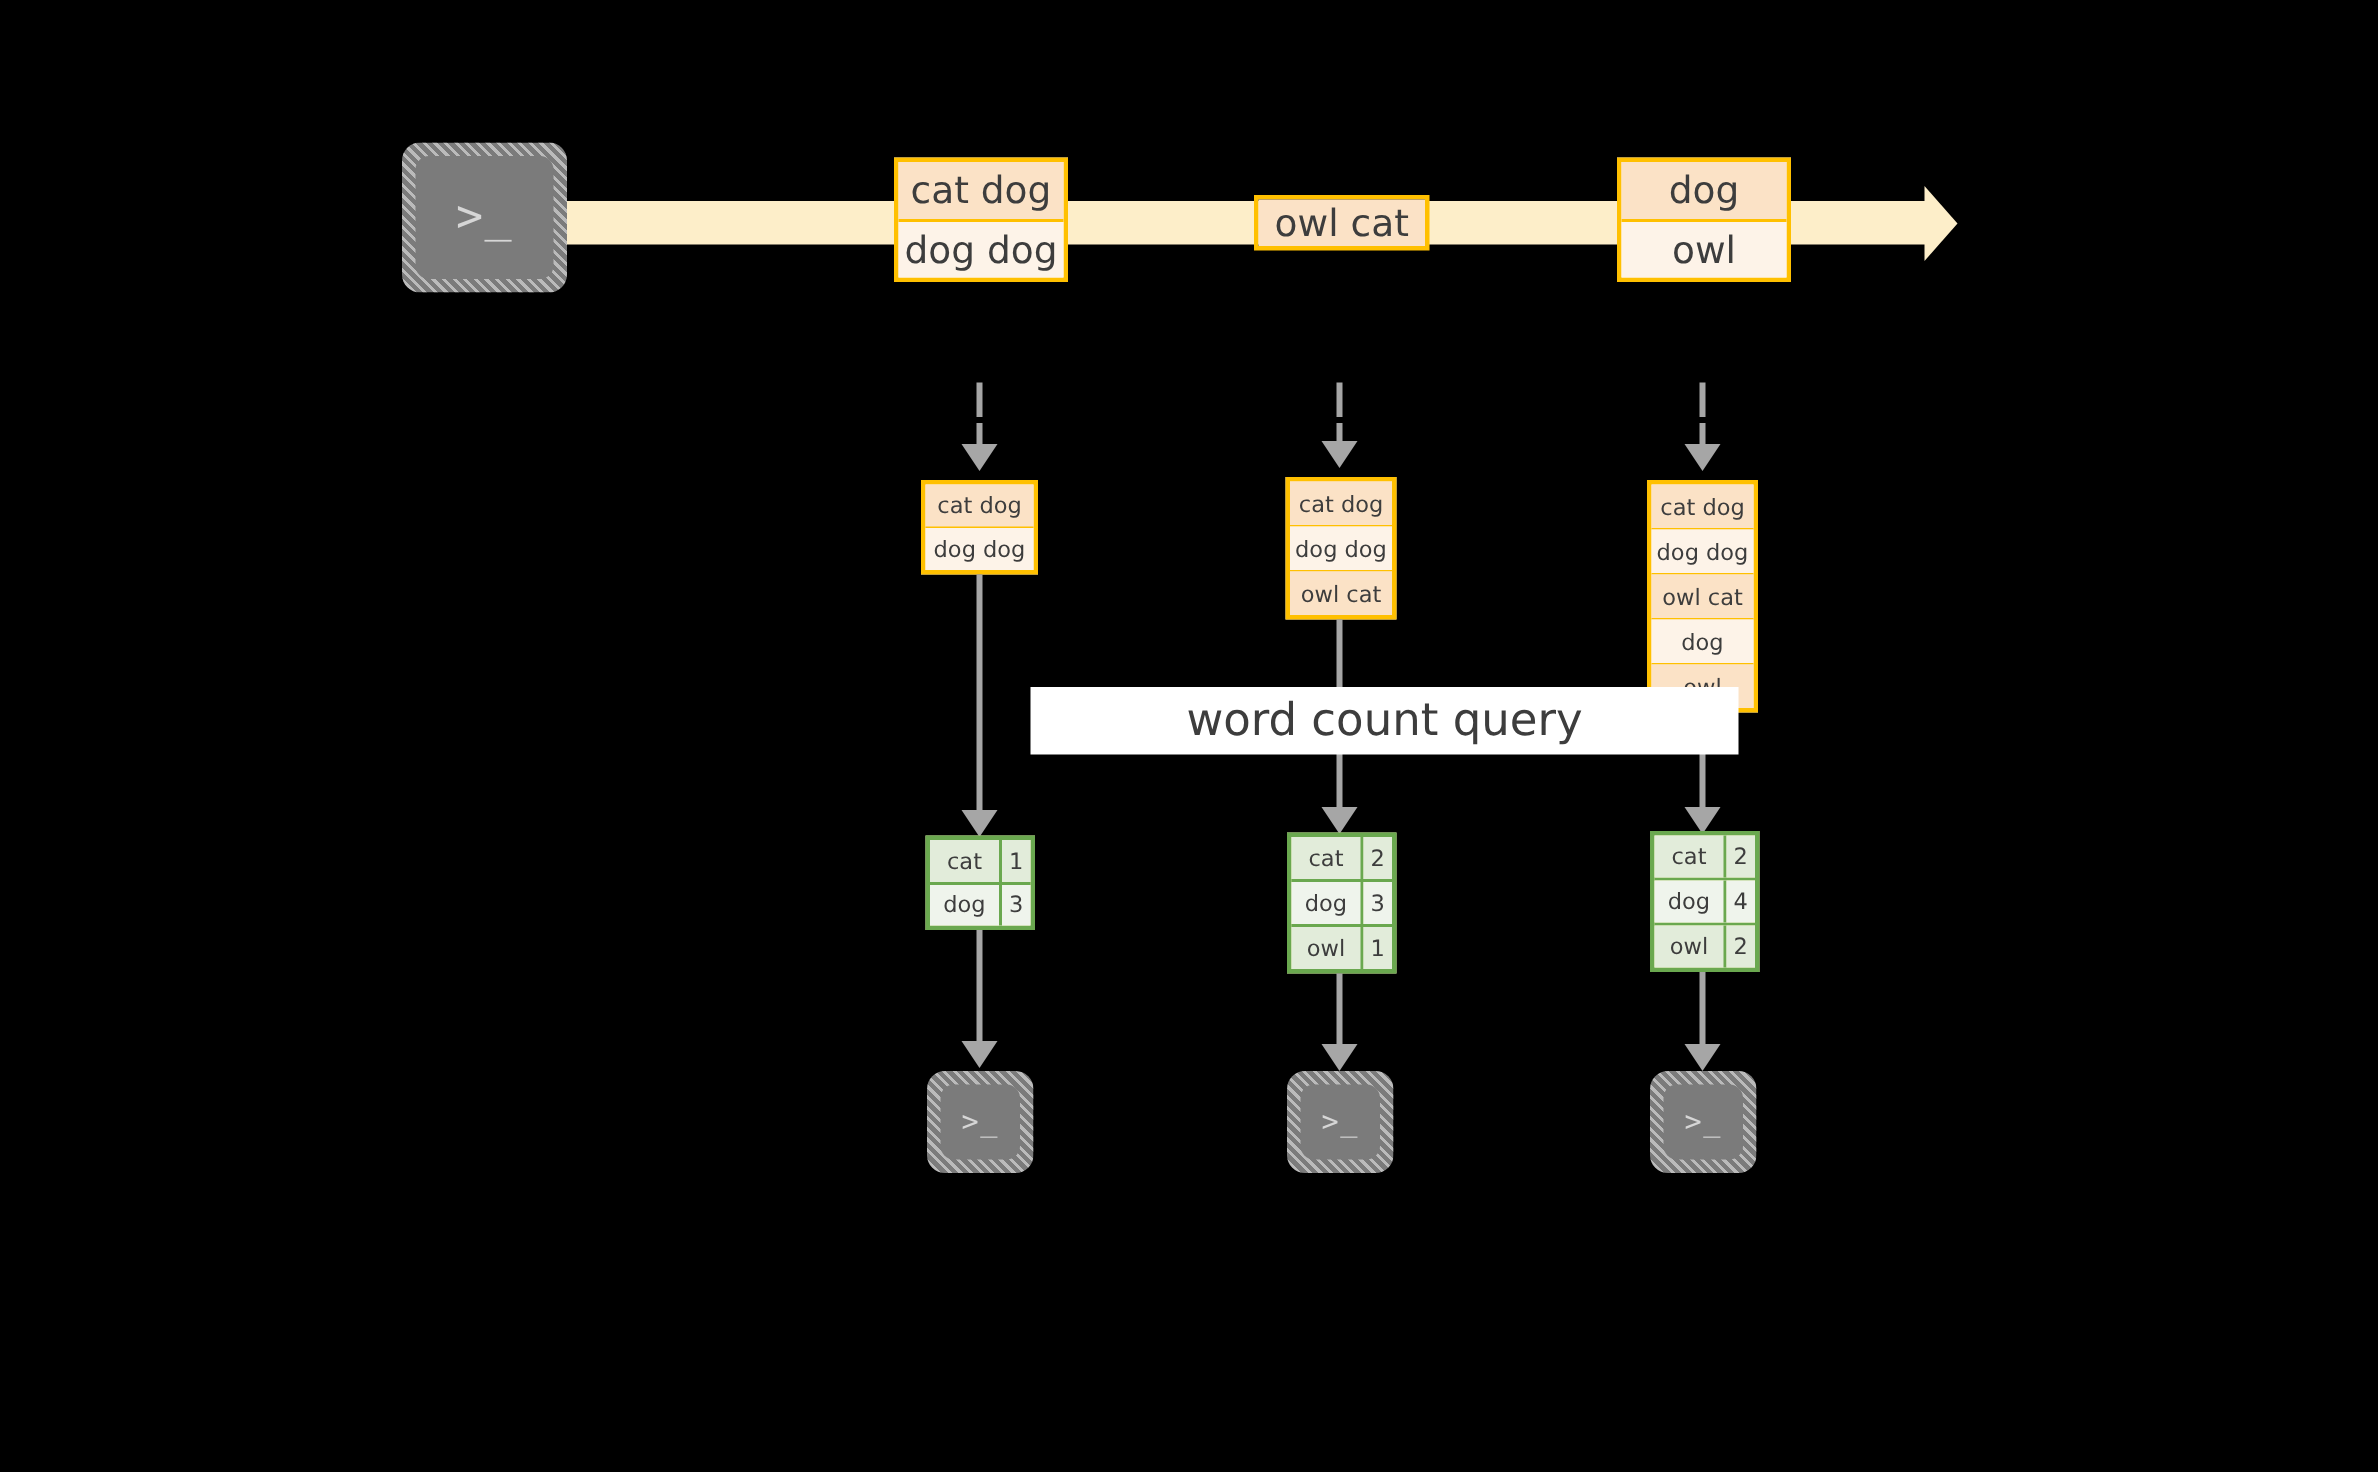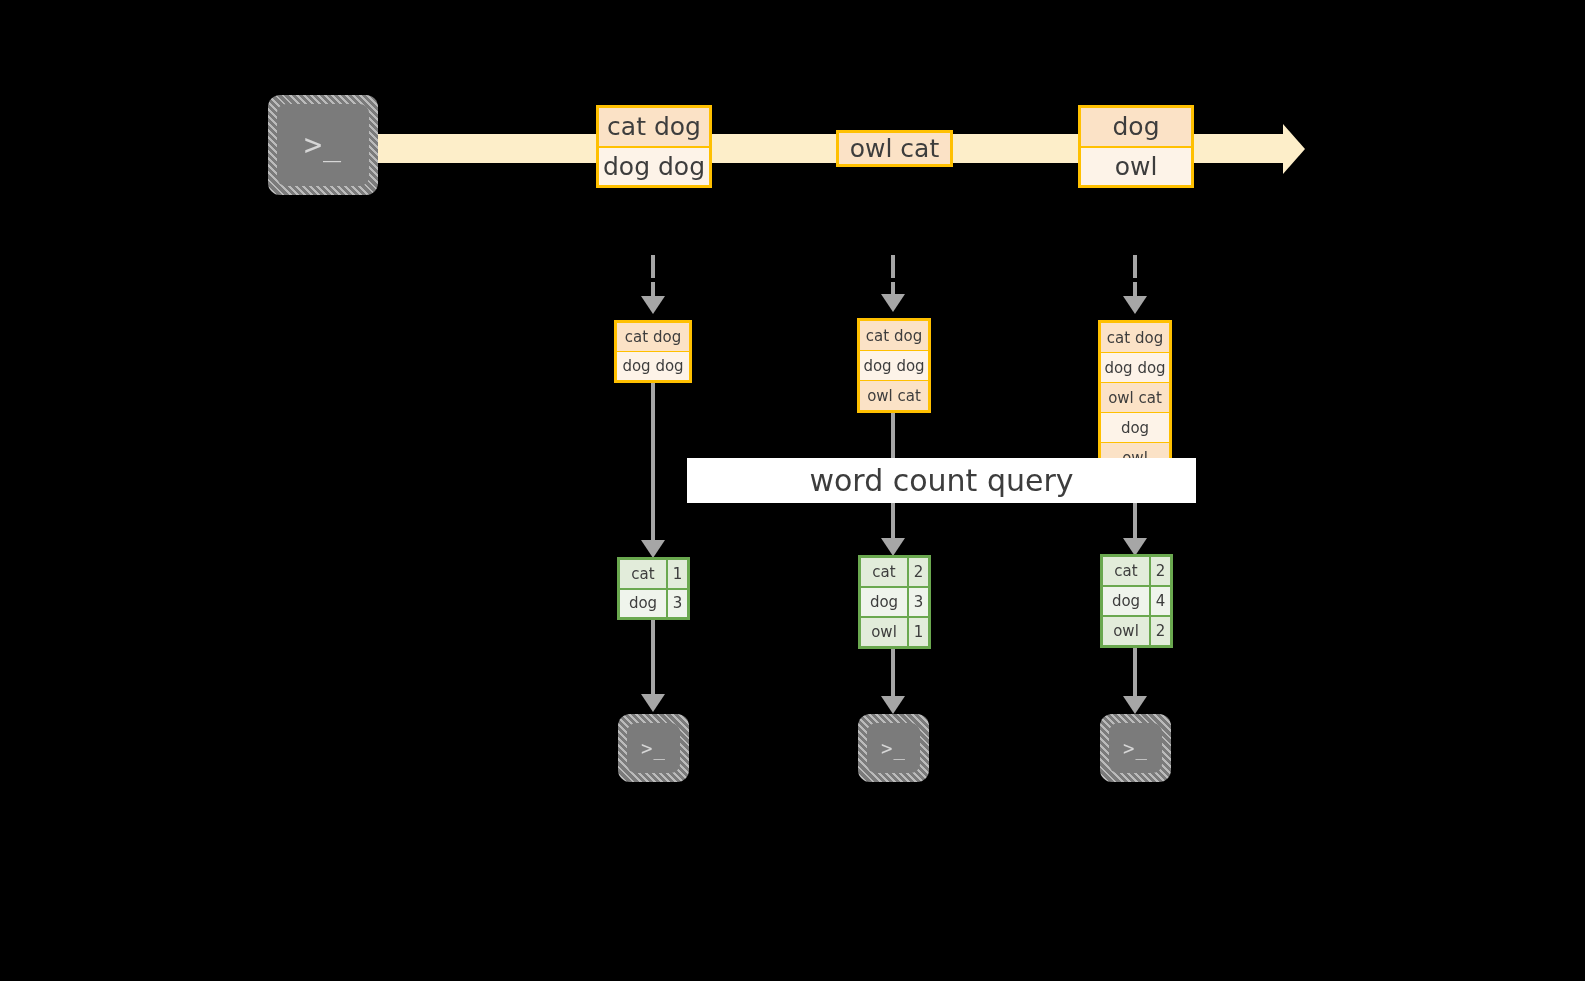--- a/index.html
+++ b/index.html
@@ -304,17 +304,17 @@
   </div>
 
   <div class="vline" style="left:1133px; top:648px; height:52px;"></div>
   <div class="vhead" style="left:1123px; top:696px;"></div>
 
   <div class="term small" style="left:1100px; top:714px; width:71px; height:68px;">
     <div class="inner"></div>
     <div class="glyph">&gt;_</div>
   </div>
 
-  <div class="querylabel" style="left:687px; top:458px; width:509px; height:45px;">
+  <div class="querylabel" style="left:687px; top:458px; width:472px; height:45px;">
     <span>word count query</span>
   </div>
 
 </div>
 
 </body></html>

